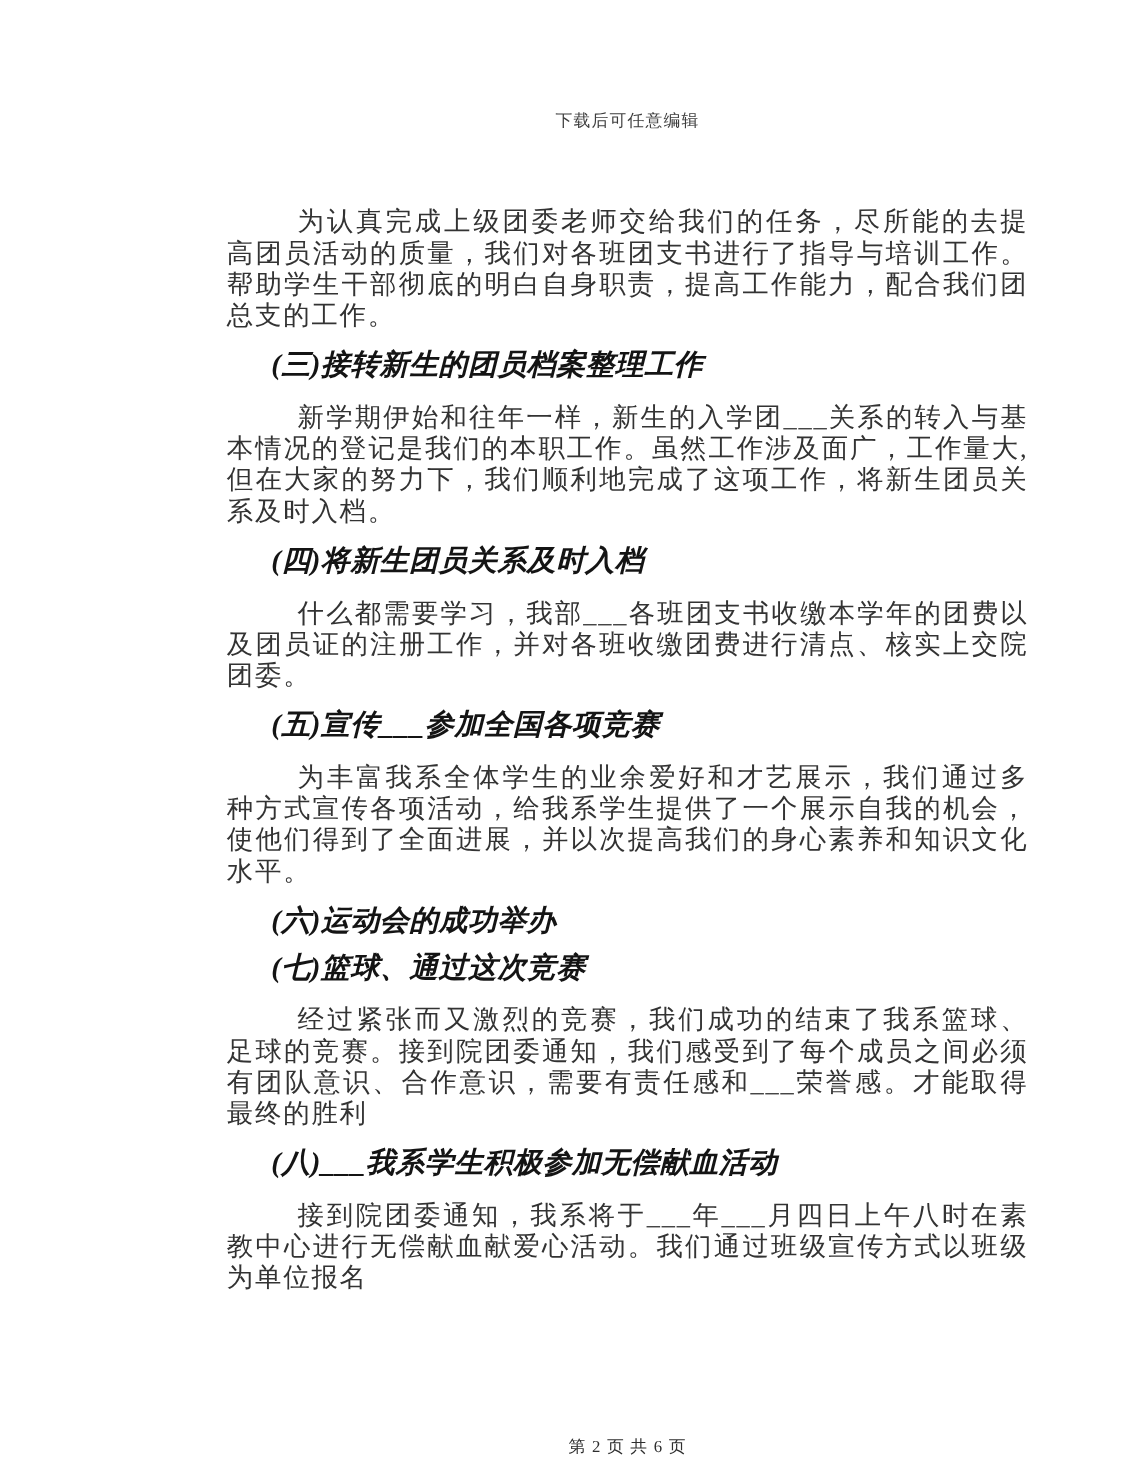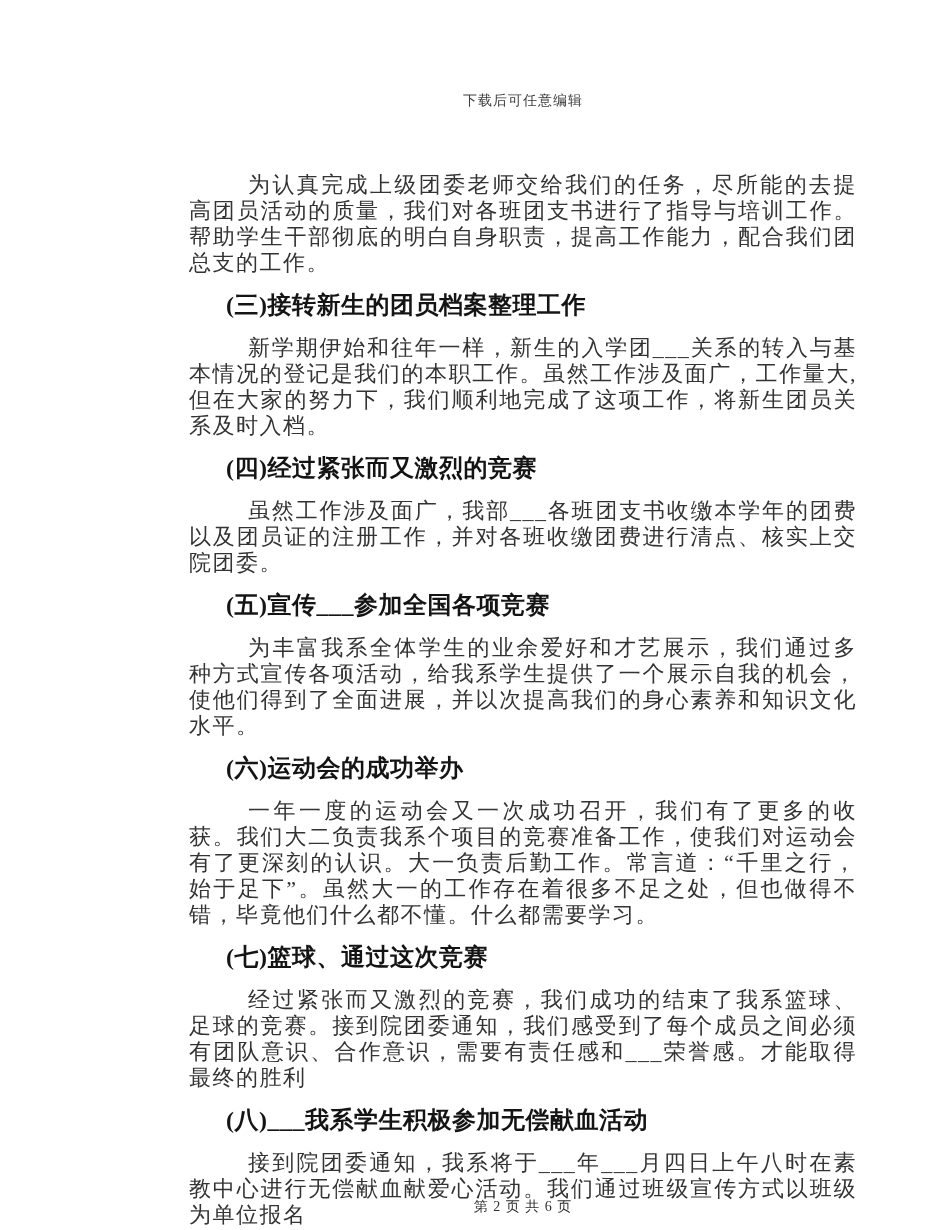--- a/index.html
+++ b/index.html
@@ -45,20 +45,21 @@
     color: #333333;
   }
   .heading {
     font-size: 24px;
     line-height: 35px;
     letter-spacing: 0.5px;
     font-weight: bold;
     text-indent: 49px;
     color: #141414;
     margin: 4px 0;
+    font-style: italic;
   }
   .ftr {
     position: absolute;
     top: 1147px;
     left: 0;
     width: 100%;
     text-align: center;
     font-size: 14px;
     line-height: 24px;
     color: #2e2e2e;
@@ -69,26 +70,25 @@
 <body>
 
 <div class="page">
 
   <div class="hdr-note">下载后可任意编辑</div>
 
   <div class="doc-body">
     <p class="para">为认真完成上级团委老师交给我们的任务，尽所能的去提高团员活动的质量，我们对各班团支书进行了指导与培训工作。帮助学生干部彻底的明白自身职责，提高工作能力，配合我们团总支的工作。</p>
     <p class="heading">(三)接转新生的团员档案整理工作</p>
     <p class="para">新学期伊始和往年一样，新生的入学团___关系的转入与基本情况的登记是我们的本职工作。虽然工作涉及面广，工作量大,但在大家的努力下，我们顺利地完成了这项工作，将新生团员关系及时入档。</p>
-    <p class="heading">(四)经过紧张而又激烈的竞赛</p>
-    <p class="para">虽然工作涉及面广，我部___各班团支书收缴本学年的团费以及团员证的注册工作，并对各班收缴团费进行清点、核实上交院团委。</p>
+    <p class="heading">(四)将新生团员关系及时入档</p>
+    <p class="para">什么都需要学习，我部___各班团支书收缴本学年的团费以及团员证的注册工作，并对各班收缴团费进行清点、核实上交院团委。</p>
     <p class="heading">(五)宣传___参加全国各项竞赛</p>
     <p class="para">为丰富我系全体学生的业余爱好和才艺展示，我们通过多种方式宣传各项活动，给我系学生提供了一个展示自我的机会，使他们得到了全面进展，并以次提高我们的身心素养和知识文化水平。</p>
     <p class="heading">(六)运动会的成功举办</p>
-    <p class="para">一年一度的运动会又一次成功召开，我们有了更多的收获。我们大二负责我系个项目的竞赛准备工作，使我们对运动会有了更深刻的认识。大一负责后勤工作。常言道：“千里之行，始于足下”。虽然大一的工作存在着很多不足之处，但也做得不错，毕竟他们什么都不懂。什么都需要学习。</p>
     <p class="heading">(七)篮球、通过这次竞赛</p>
     <p class="para">经过紧张而又激烈的竞赛，我们成功的结束了我系篮球、足球的竞赛。接到院团委通知，我们感受到了每个成员之间必须有团队意识、合作意识，需要有责任感和___荣誉感。才能取得最终的胜利</p>
     <p class="heading">(八)___我系学生积极参加无偿献血活动</p>
     <p class="para">接到院团委通知，我系将于___年___月四日上午八时在素教中心进行无偿献血献爱心活动。我们通过班级宣传方式以班级为单位报名</p>
   </div>
 
   <div class="ftr">
     <span>第 2 页 共 6 页</span>
   </div>
 

